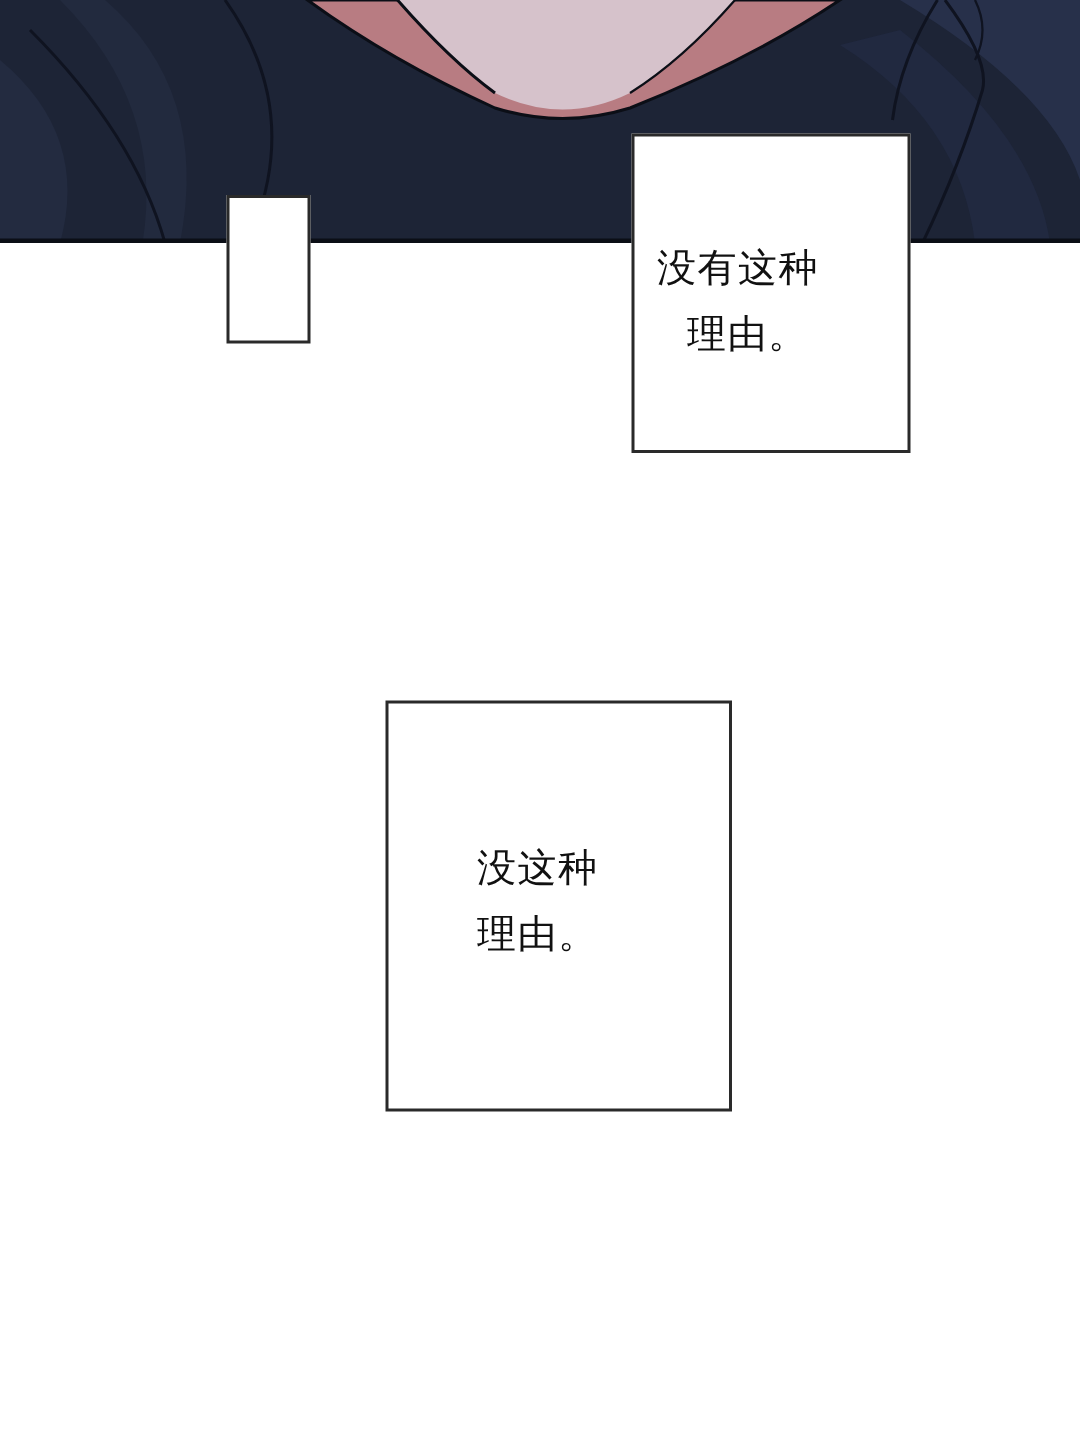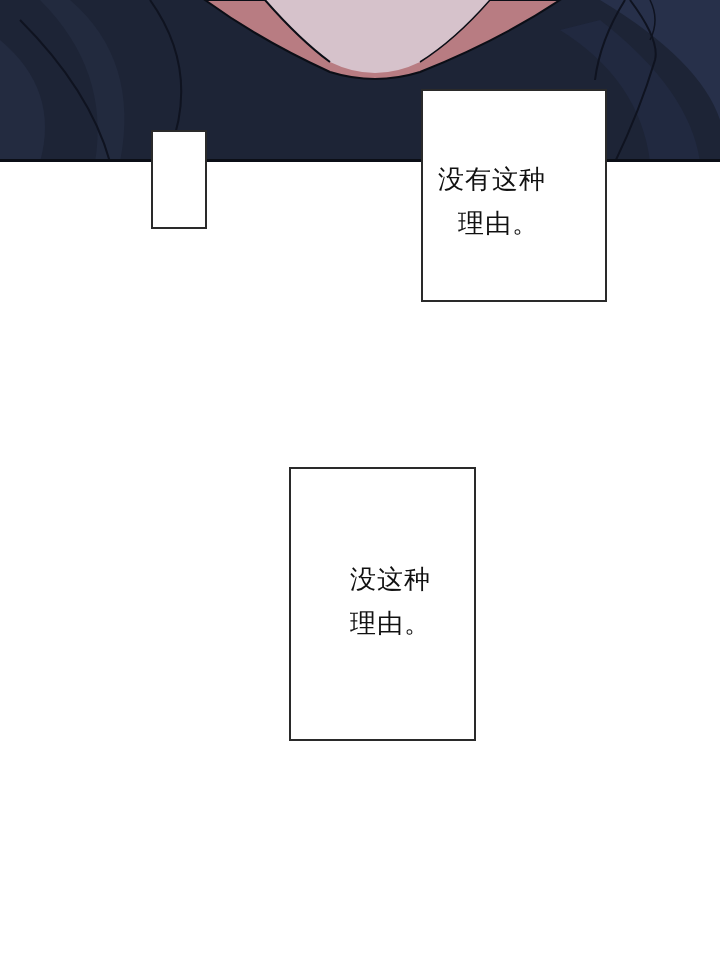--- a/index.html
+++ b/index.html
@@ -53,16 +53,16 @@
 </div>
 <div class="panel-border-line"></div>
 
 <div class="caption-box" style="left:151px; top:130px; width:56px; height:99px;"></div>
 
 <div class="caption-box" style="left:421px; top:89px; width:186px; height:213px;">
   <div class="caption-text" style="left:15px; top:66px;">没有这种</div>
   <div class="caption-text" style="left:35px; top:110px;">理由。</div>
 </div>
 
-<div class="caption-box" style="left:257px; top:467px; width:187px; height:274px;margin-left:32px;">
+<div class="caption-box" style="left:257px; top:467px; width:231px; height:274px;">
   <div class="caption-text" style="left:59px; top:88px;">没这种</div>
   <div class="caption-text" style="left:59px; top:132px;">理由。</div>
 </div>
 
 </body></html>

